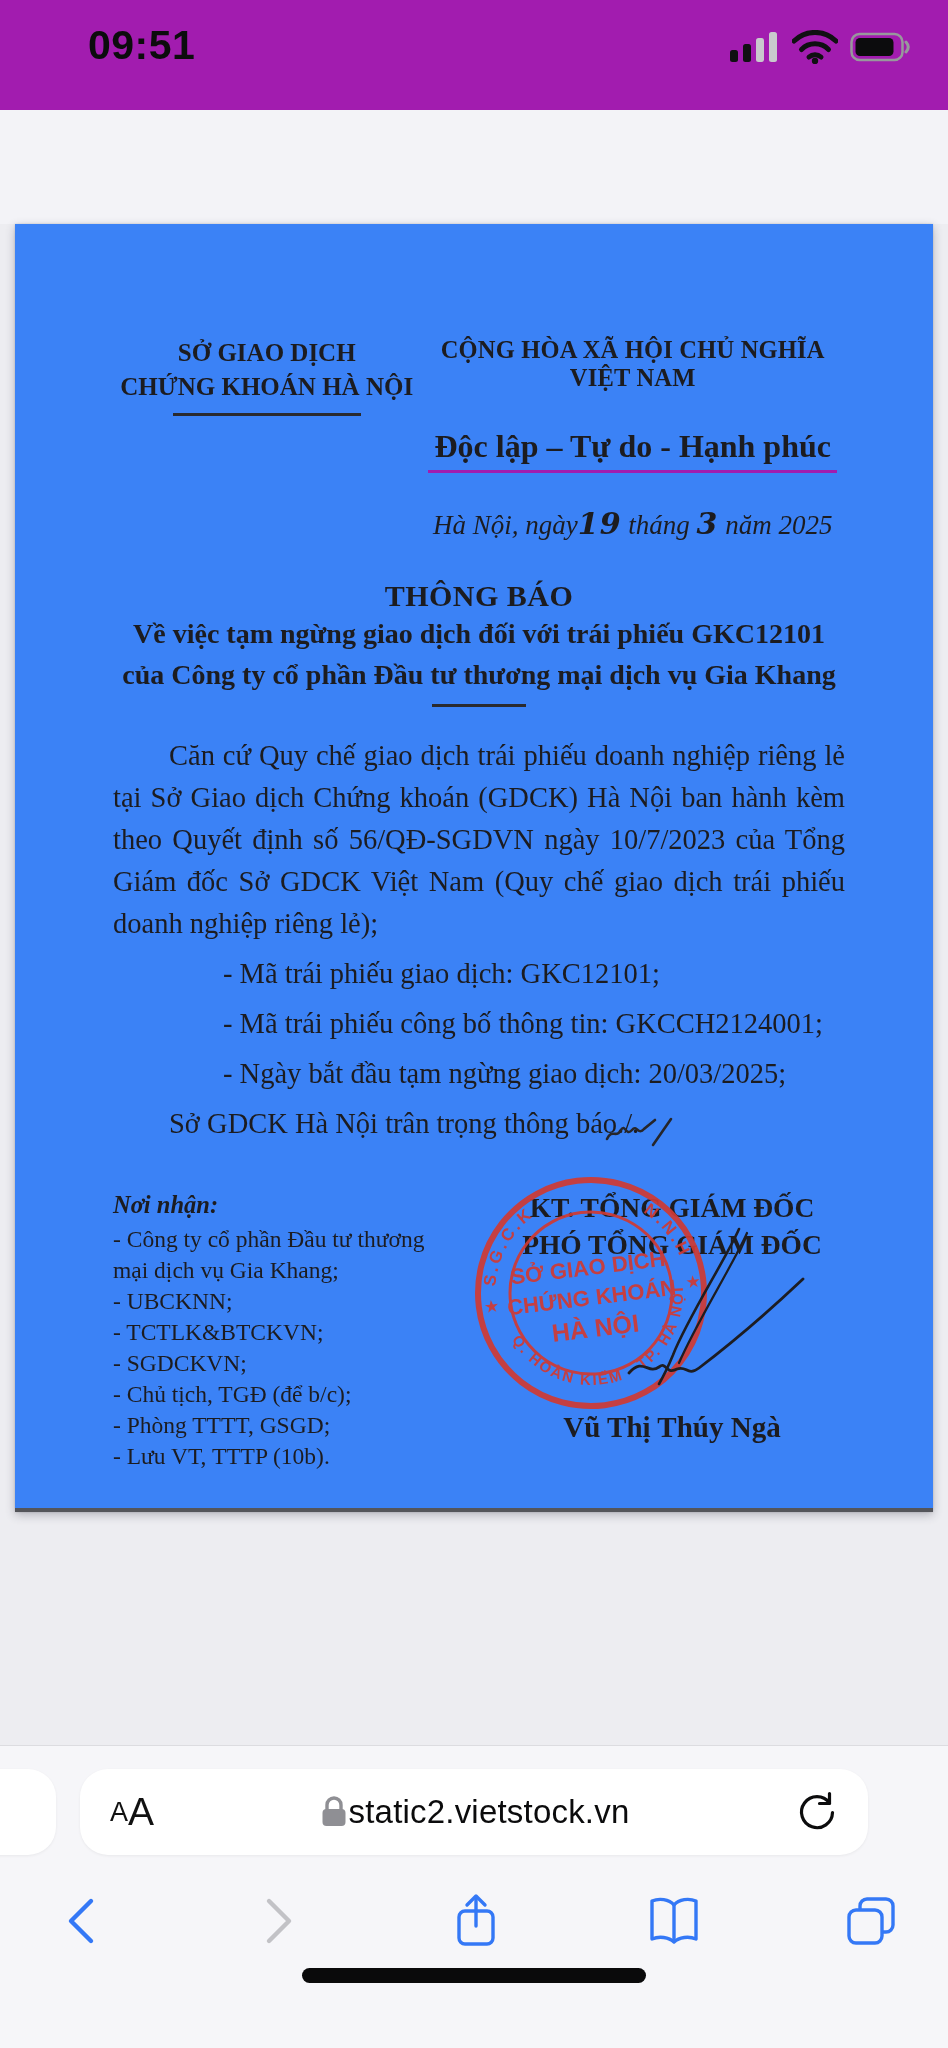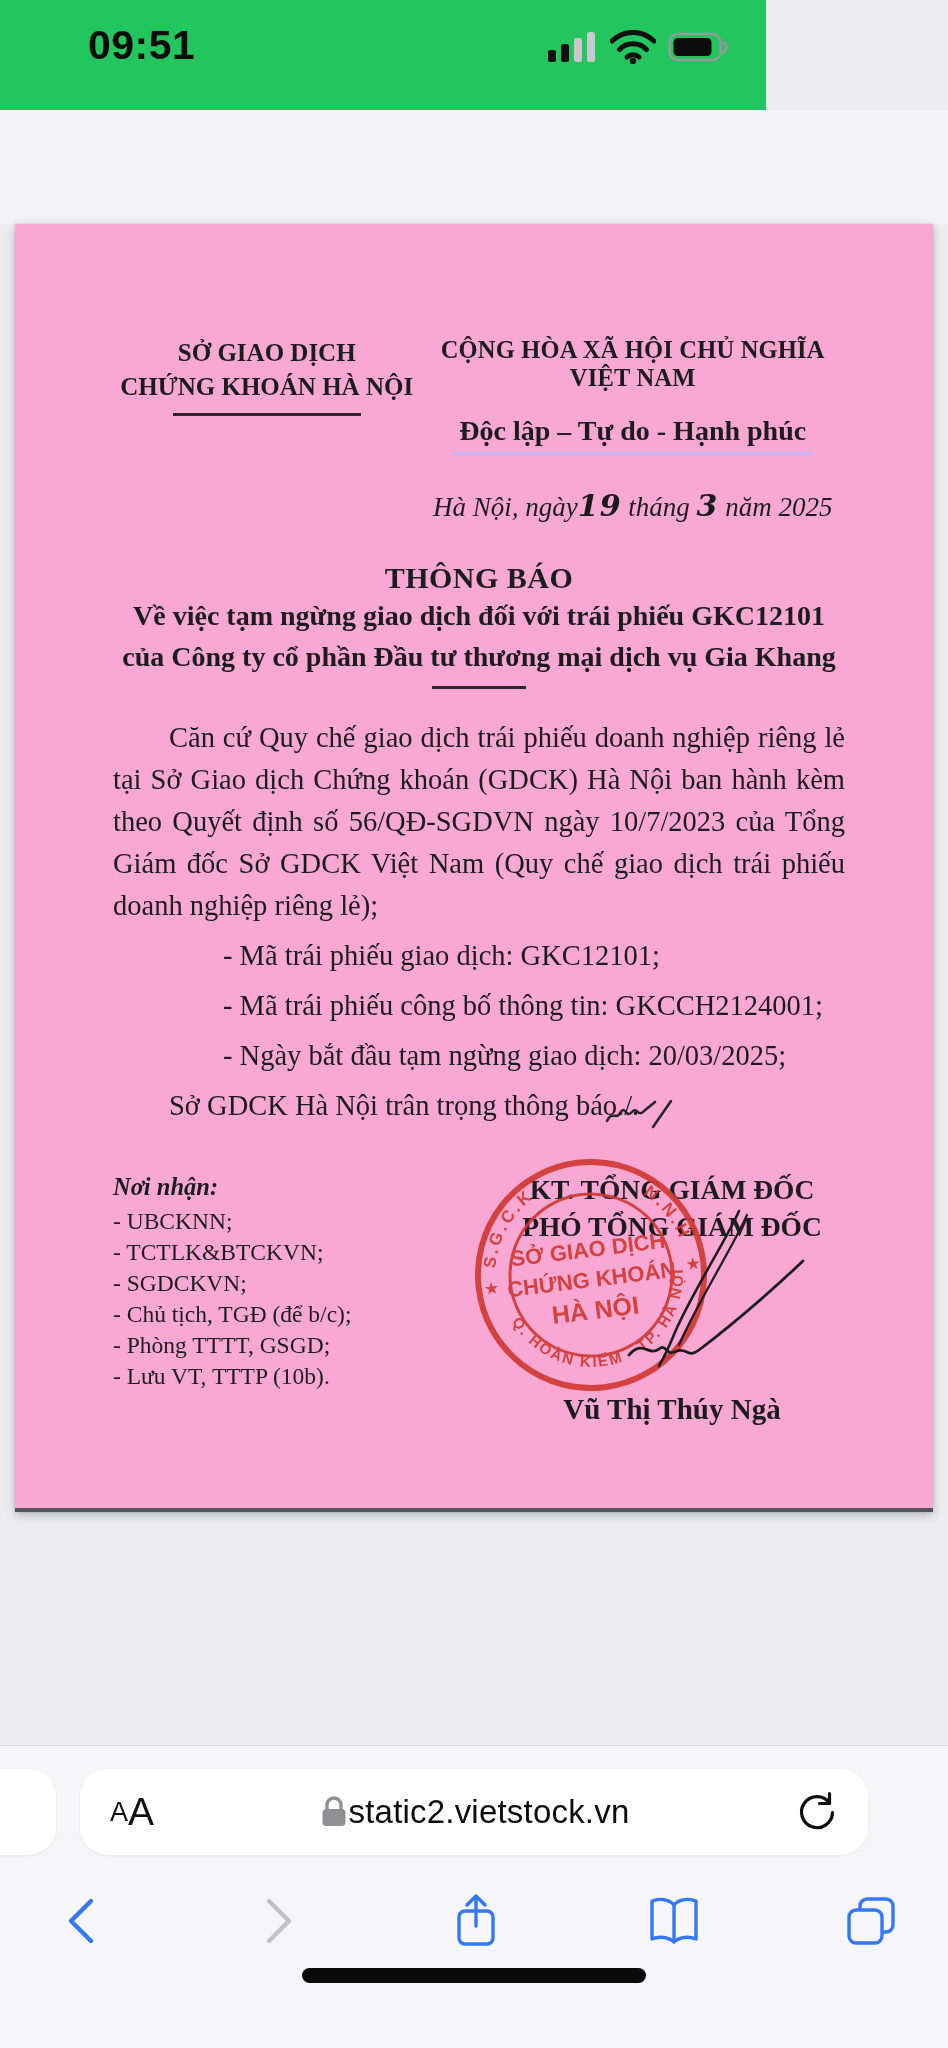--- a/index.html
+++ b/index.html
@@ -4,47 +4,47 @@
 <style>
   * { margin:0; padding:0; box-sizing:border-box; }
   html,body { width:948px; height:2048px; }
   body {
     position:relative; overflow:hidden;
     background:#ededf1;
     font-family:"Liberation Sans", sans-serif;
   }
 
   
-  .status-bar { position:absolute; left:0; top:0; width:766px; height:110px; background:#22c55e; z-index:5; }
+  .status-bar { position:absolute; left:0; top:0; width:948px; height:110px; background:#a21caf; z-index:5; }
   .status-time { position:absolute; left:88px; top:22px; font-size:41px; font-weight:600; color:#0c0c0d; letter-spacing:0.5px; }
   .status-icons { position:absolute; right:36px; top:30px; display:flex; align-items:center; gap:12px; }
 
   .band-under-status { position:absolute; left:0; top:110px; width:948px; height:114px; background:#f3f3f7; }
 
   
   .paper {
     position:absolute; left:15px; top:224px; width:918px; height:1288px;
-    background:#f9a8d4;
+    background:#3b82f6;
     box-shadow:0 3px 9px rgba(50,50,65,0.30), 0 0 2px rgba(0,0,0,0.15);
     border-bottom:4px solid #54555a;
     z-index:2;
     font-family:"Liberation Serif", serif;
     color:#1c1c20;
   }
   .paper-inner { padding:112px 88px 0 98px; }
 
   .doc-header { display:flex; }
   .hdr-left { width:42%; text-align:center; }
   .hdr-right { width:58%; text-align:center; }
   .issuer { font-weight:bold; font-size:25px; line-height:34px; }
   .hdr-rule { width:188px; border-top:3px solid #2a2a2e; margin:9px auto 0; }
   .doc-no { margin-top:16px; font-size:27px; white-space:nowrap; }
   .hand { font-family:"DejaVu Serif", serif; font-style:italic; font-weight:bold; font-size:30px; letter-spacing:1px; }
   .motto1 { font-weight:bold; font-size:24.5px; letter-spacing:0.2px; }
-  .motto2 { display:inline-block; font-weight:bold; font-size:28px; margin-top:5px; padding:0 6px 5px; border-bottom:3px solid #c4b5fd; }
+  .motto2 { display:inline-block; font-weight:bold; font-size:32px; margin-top:18px; padding:0 6px 5px; border-bottom:3px solid #a21caf; }
   .date-line { margin-top:33px; font-style:italic; font-size:27px; white-space:nowrap; }
 
   .title-block { text-align:center; margin-top:38px; }
   .doc-title { font-weight:bold; font-size:30px; letter-spacing:0.5px; }
   .doc-sub { font-weight:bold; font-size:28px; line-height:41px; }
   .title-rule { width:94px; border-top:3px solid #2a2a2e; margin:9px auto 0; }
 
   .doc-body { margin-top:28px; font-size:28.5px; line-height:42px; }
   .doc-body p.para { text-align:justify; text-indent:56px; }
   .doc-body p.bullet { text-align:justify; text-indent:110px; margin-top:8px; }
@@ -162,20 +162,21 @@
             <path d="M4 24 C9 13 13 24 18 15 C22 8 23 22 29 15 C34 9 35 21 41 14 L52 5" fill="none" stroke="#26262b" stroke-width="2.6" stroke-linecap="round"></path>
             <path d="M50 30 L68 4" fill="none" stroke="#26262b" stroke-width="2.6" stroke-linecap="round"></path>
           </svg>
         </span>
       </p>
     </div>
 
     <div class="doc-footer">
       <div class="recipients">
         <div class="recipients-label">Nơi nhận:</div>
+        <div>- Công ty cổ phần Đầu tư thương mại dịch vụ Gia Khang;</div>
         <div>- UBCKNN;</div>
         <div>- TCTLK&amp;BTCKVN;</div>
         <div>- SGDCKVN;</div>
         <div>- Chủ tịch, TGĐ (để b/c);</div>
         <div>- Phòng TTTT, GSGD;</div>
         <div>- Lưu VT, TTTP (10b).</div>
       </div>
 
       <div class="footer-right">
         <div class="sig-title">KT. TỔNG GIÁM ĐỐC</div>

